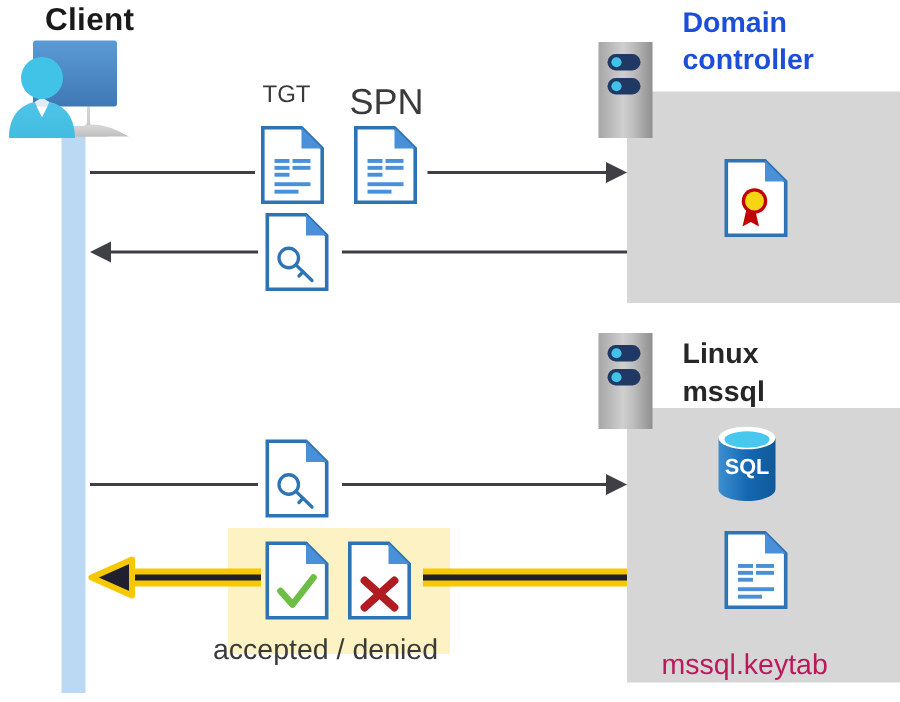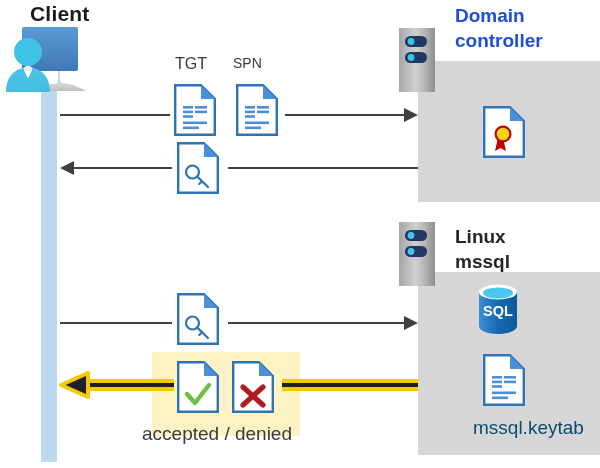--- a/index.html
+++ b/index.html
@@ -7,22 +7,22 @@
        font-family:"Liberation Sans","DejaVu Sans",sans-serif;}
   #stage{position:relative;width:550px;height:468px;background:#fff;}
 
   .abs{position:absolute;}
 
   
   .lbl-client{left:30px;top:2px;font-size:21px;font-weight:bold;color:#1a1a1a;letter-spacing:.2px;}
   .lbl-dc{left:455px;top:3px;font-size:19px;font-weight:bold;color:#1d4ed8;line-height:25px;}
   .lbl-linux{left:455px;top:224px;font-size:19px;font-weight:bold;color:#262626;line-height:25px;}
   .lbl-tgt{left:175px;top:55px;font-size:16px;color:#3a3a3a;}
-  .lbl-spn{left:233px;top:55px;font-size:14px;color:#3a3a3a;}
-  .lbl-keytab{left:441px;top:417px;font-size:19px;color:#0c4a6e;margin-left:32px;}
+  .lbl-spn{left:233px;top:55px;font-size:24px;color:#3a3a3a;}
+  .lbl-keytab{left:441px;top:433px;font-size:19px;color:#be185d;}
   .lbl-accepted{left:142px;top:423px;font-size:19px;color:#3a3a3a;}
 
   
   .gray-panel{background:#d6d6d6;}
   .dc-panel{left:418px;top:61px;width:182px;height:141px;}
   .linux-panel{left:418px;top:272px;width:182px;height:183px;}
 
   
   .lifeline{left:41px;top:84px;width:16px;height:378px;background:#bcd9f3;}
 

